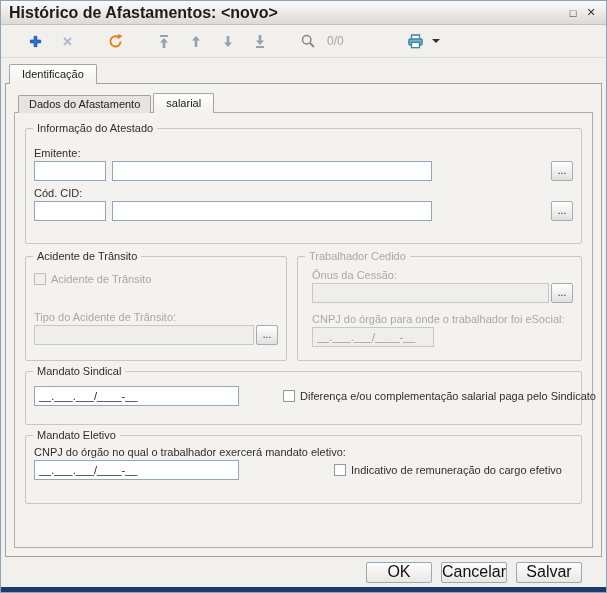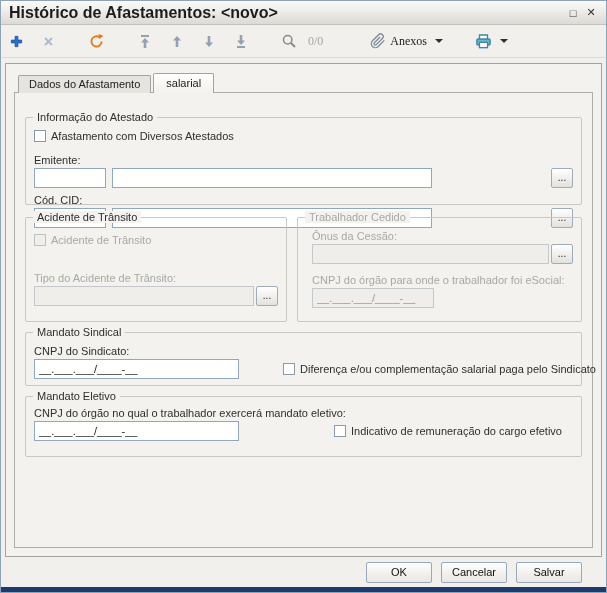--- a/index.html
+++ b/index.html
@@ -8,22 +8,22 @@
             display:flex; flex-direction:column; overflow:hidden; }
 
   
   .titlebar { height:24px; display:flex; align-items:center; padding:0 6px 0 8px;
               background:linear-gradient(#fbfbfa,#dcdad4); border-bottom:1px solid #c3c1bc; }
   .titlebar .title { flex:1; font-size:16px; font-weight:bold; color:#1c1c1c; }
   .win-btn { width:18px; height:16px; display:flex; align-items:center; justify-content:center;
              font-size:11px; color:#333; }
 
   
-  .toolbar { height:33px; display:flex; align-items:center; padding:0 2px; gap:6px;
-             background:#f1f0ec; border-bottom:1px solid #dedcd7;font-family:Liberation Serif, serif; }
+  .toolbar { height:33px; display:flex; align-items:center; padding:0 21px; gap:6px;
+             background:#f1f0ec; border-bottom:1px solid #dedcd7; }
   .tbtn { height:26px; min-width:26px; display:flex; align-items:center; justify-content:center;
           gap:4px; padding:0 4px; border:1px solid transparent; background:transparent; }
   .counter { font-size:12px; color:#a6a6a2; margin:0 4px 0 0; }
   .anexos-label { font-size:12px; color:#1c1c1c; }
   .caret { width:0; height:0; border-left:4px solid transparent; border-right:4px solid transparent;
            border-top:4px solid #2f2f2f; margin-left:4px; }
   .tgap { width:10px; }
 
   
   .content { flex:1; display:flex; flex-direction:column; padding:5px 4px 0 4px; min-height:0; }
@@ -36,47 +36,47 @@
                  display:flex; flex-direction:column; min-height:0; }
   .inner-panel { flex:1; border:1px solid #adadab; background:#f3f2ee;
                  padding:4px 10px 8px 10px; min-height:0; }
 
   
   .group { position:relative; border:1px solid #c9c7c2; border-radius:2px;
            padding:10px 8px 8px 8px; }
   .gtitle { position:absolute; top:-7px; left:7px; background:#f3f2ee; padding:0 4px;
             font-size:11px; color:#2e2e2e; white-space:nowrap; }
   .gtitle.dis { color:#a8a8a5; }
-  .g-atestado { height:88px; margin-top:20px; }
+  .g-atestado { height:116px; margin-top:11px; }
   .g-row { display:flex; gap:10px; margin-top:12px; height:105px; }
   .g-acidente { width:262px; }
   .g-cedido { flex:1;padding-left:14px; }
   .g-sindical { height:54px; margin-top:10px; padding-top:12px; }
-  .g-eletivo { height:61px; margin-top:10px; }
+  .g-eletivo { height:69px; margin-top:10px; }
 
   .lbl { display:block; font-size:11px; color:#2e2e2e; }
   .lbl.dis { color:#a8a8a5; }
   .row { display:flex; align-items:center; }
 
   .field { height:20px; border:1px solid #91a7bd; background:#fff; font-family:inherit;
            font-size:11px; color:#222; padding:0 4px; }
   .field.dis { background:#efeeea; border-color:#c5c8ca; color:#9a9a97; }
   .browse { width:22px; height:20px; font-family:inherit; font-size:10px; color:#222; line-height:1;
             background:linear-gradient(#ffffff,#e3e1dc); border:1px solid #9fadbb; border-radius:2px; }
 
   .cb { display:inline-flex; align-items:center; gap:5px; }
   .cb .box { width:12px; height:12px; border:1px solid #8b9aa9; background:#fff; flex:none; }
   .cb.dis .box { border-color:#bcc0c3; background:#f0efeb; }
   .cb .t { font-size:11px; color:#2e2e2e; white-space:nowrap; }
   .cb.dis .t { color:#a8a8a5; }
 
   
   .footer { height:30px; display:flex; align-items:center; justify-content:flex-end;
             gap:9px; padding-right:20px; }
-  .btn { min-width:66px; height:21px; font-family:inherit; font-size:11px; color:#111;
+  .btn { min-width:66px; height:21px; font-family:inherit; font-size:16px; color:#111;
          background:linear-gradient(#fdfdfc,#e9e7e2); border:1px solid #97a8bb; border-radius:2px; }
   .bottom-strip { height:5px; background:#1d3a6d; flex:none; }
 
   svg { display:block; }
 </style>
 </head>
 <body>
 
 <div class="window">
 
@@ -146,60 +146,50 @@
       <span>
         <svg width="16" height="16" viewBox="0 0 16 16">
             <circle cx="6.7" cy="6.7" r="4.2" fill="none" stroke="#8a8a88" stroke-width="1.5"></circle>
             <line x1="10" y1="10" x2="14" y2="14" stroke="#8a8a88" stroke-width="2"></line>
           </svg>
       </span>
     </div>
     <span class="counter">0/0</span>
     <span class="tgap"></span>
       <span class="tgap"></span>
-    <div class="tbtn">
-      <span>
-        <svg width="16" height="16" viewBox="0 0 24 24">
-            <path d="M21.44 11.05l-9.19 9.19a6 6 0 0 1-8.49-8.49l9.19-9.19a4 4 0 0 1 5.66 5.66l-9.2 9.19a2 2 0 0 1-2.83-2.83l8.49-8.48" fill="none" stroke="#7e8c9c" stroke-width="2"></path>
-          </svg>
-      </span>
-      <span class="anexos-label">Anexos</span>
-      <span class="caret"></span>
-    </div>
     <span class="tgap"></span>
     <div class="tbtn">
       <span>
         <svg width="17" height="16" viewBox="0 0 24 24">
           <path d="M6 9V3h12v6" fill="#ffffff" stroke="#3f85a6" stroke-width="2"></path>
           <path d="M6 18H4a2 2 0 0 1-2-2v-5a2 2 0 0 1 2-2h16a2 2 0 0 1 2 2v5a2 2 0 0 1-2 2h-2" fill="#6fb3cc" stroke="#3f85a6" stroke-width="2"></path>
           <rect x="6" y="14" width="12" height="8" fill="#ffffff" stroke="#3f85a6" stroke-width="2"></rect>
         </svg>
       </span>
       <span class="caret"></span>
     </div>
   </div>
 
   <div class="content">
 
+    <div class="tabs-row">
+      <div class="tab active">Identificação</div>
+    </div>
 
     <div class="outer-panel">
 
       <div class="tabs-row">
         <div class="tab inactive">Dados do Afastamento</div>
         <div class="tab active">salarial</div>
       </div>
 
       <div class="inner-panel">
 
         <div class="group g-atestado">
           <span class="gtitle">Informação do Atestado</span>
-          <div class="cb">
-            <span class="box"></span>
-            <span class="t">Afastamento com Diversos Atestados</span>
-          </div>
           <span class="lbl" style="margin-top:8px;">Emitente:</span>
           <div class="row" style="margin-top:2px;">
             <input class="field" style="width: 72px;" value="">
             <input class="field" style="width: 320px; margin-left: 6px;" value="">
             <button class="browse" style="margin-left:auto;">...</button>
           </div>
           <span class="lbl" style="margin-top:6px;">Cód. CID:</span>
           <div class="row" style="margin-top:2px;">
             <input class="field" style="width: 72px;" value="">
             <input class="field" style="width: 320px; margin-left: 6px;" value="">
@@ -232,21 +222,20 @@
             <div class="row" style="margin-top:2px;">
               <input class="field dis" style="width: 122px;" disabled="" value="__.___.___/____-__">
             </div>
           </div>
         </div>
 
         <div class="group g-sindical">
           <span class="gtitle">Mandato Sindical</span>
           <div class="row" style="align-items:flex-end;">
             <div>
-              <span class="lbl">CNPJ do Sindicato:</span>
               <input class="field" style="width: 205px; margin-top: 2px;" value="__.___.___/____-__">
             </div>
             <div class="cb" style="margin-left:44px; margin-bottom:4px;">
               <span class="box"></span>
               <span class="t">Diferença e/ou complementação salarial paga pelo Sindicato</span>
             </div>
           </div>
         </div>
 
         <div class="group g-eletivo">

